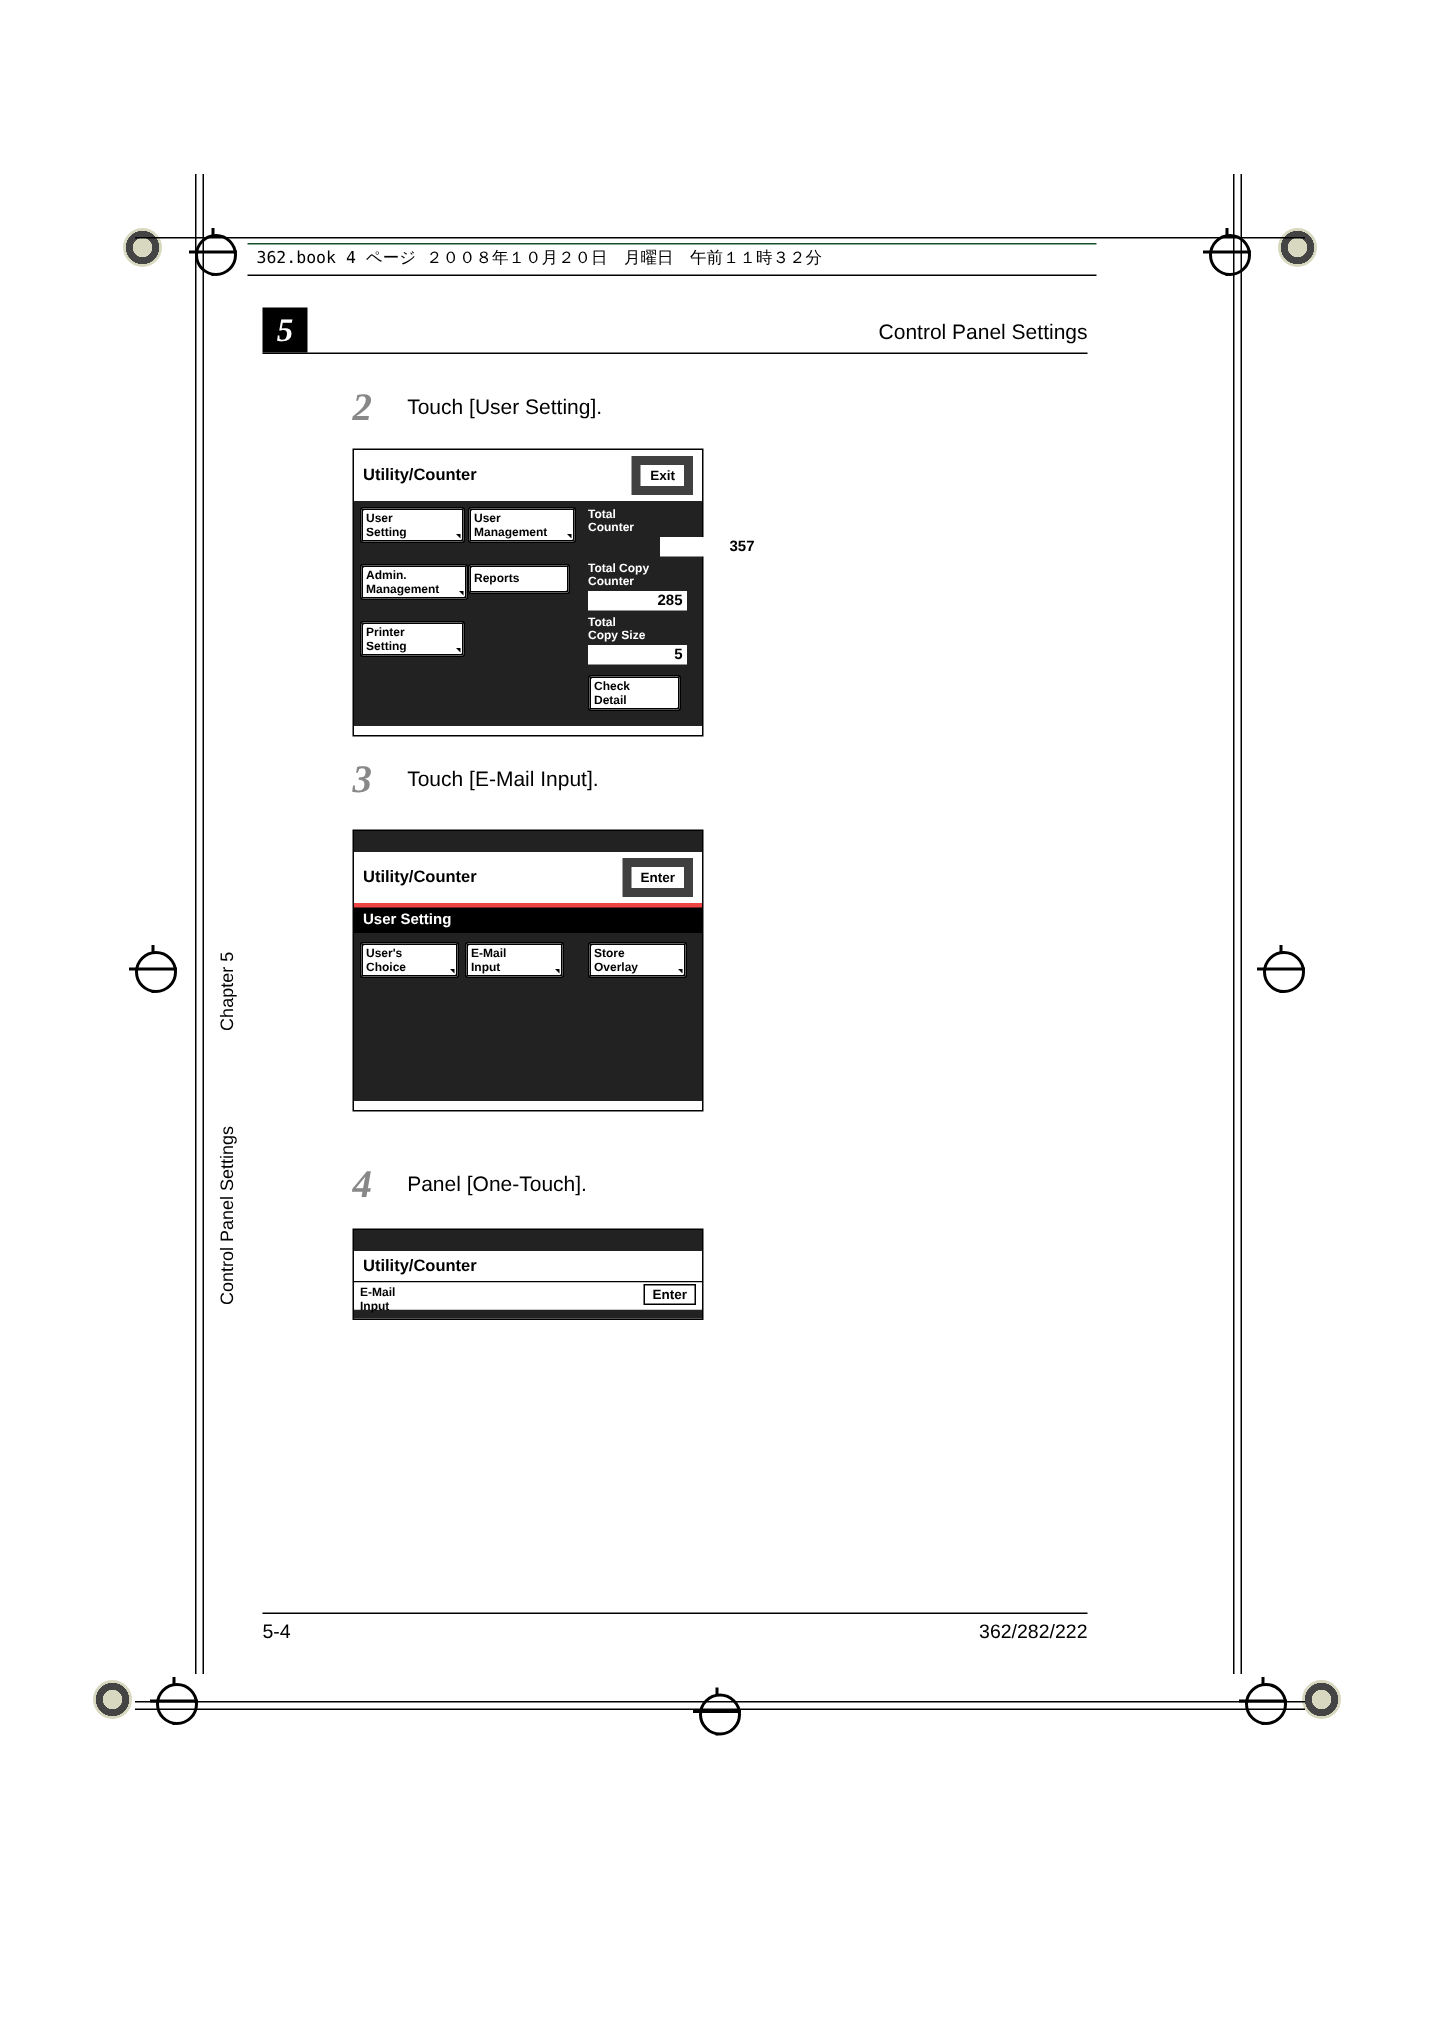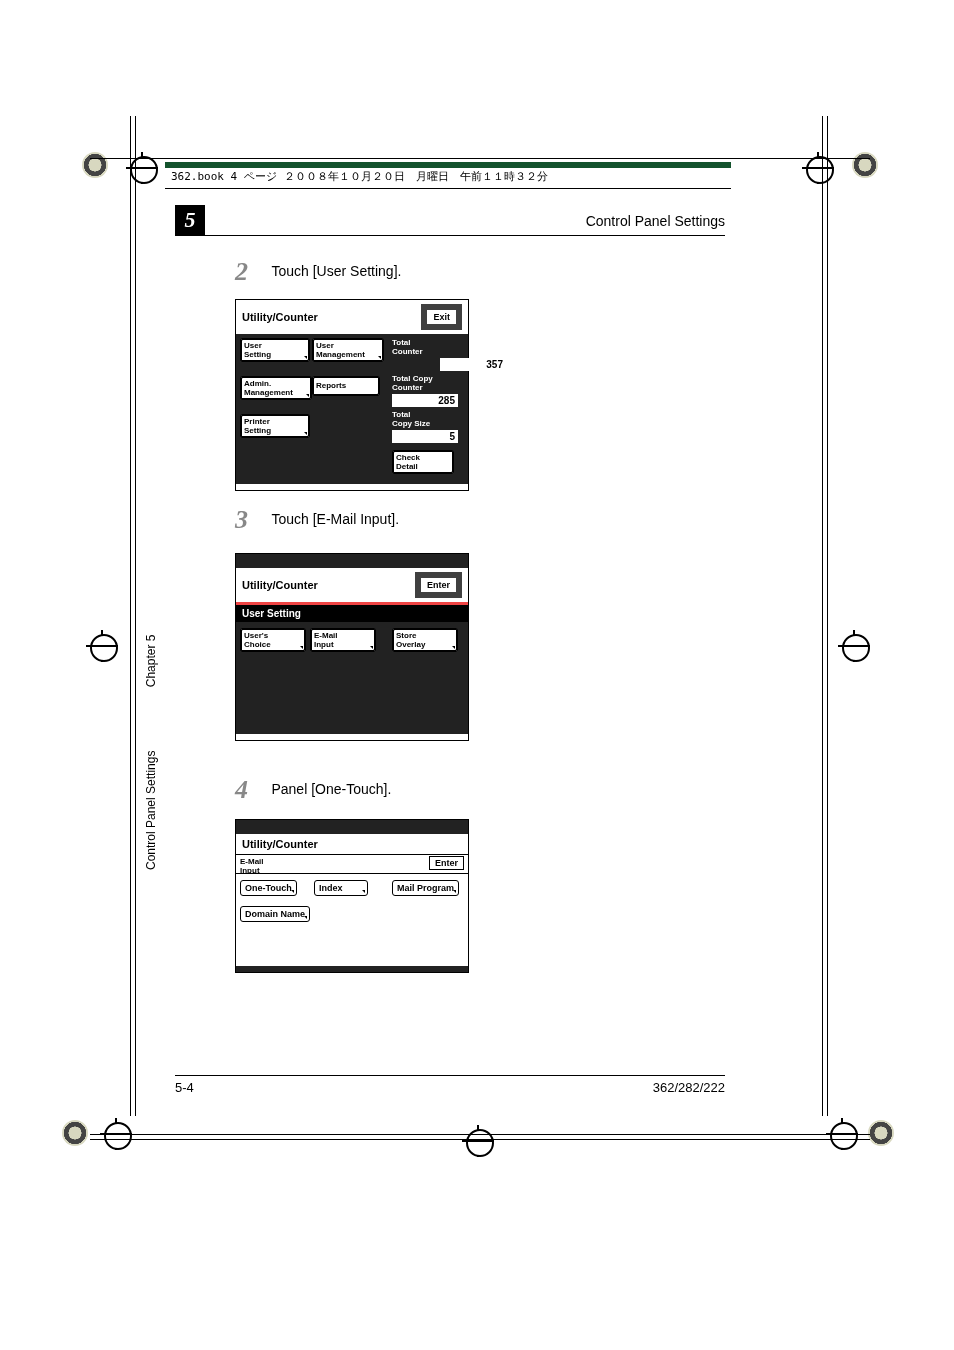--- a/index.html
+++ b/index.html
@@ -44,21 +44,21 @@
   .vline { position: absolute; width: 1px; background: #000; }
   .hline { position: absolute; height: 1px; background: #000; }
 
   .header-strip {
     position: absolute;
     left: 165px;
     top: 162px;
     width: 560px;
     height: 20px;
     font-size: 11px;
-    border-top: 6px solid #14532d;
+    border-top: 1px solid #14532d;
     border-bottom: 1px solid #000;
     padding-left: 6px;
     line-height: 18px;
     font-family: "MS Gothic", monospace;
   }
 
   .page-area {
     position: absolute;
     left: 175px;
     top: 205px;
@@ -373,26 +373,20 @@
 
     <div class="screen" style="margin-top:14px;">
       <div style="background:#222; height:14px;"></div>
       <div class="screen-title" style="border-bottom:1px solid #000;">
         <span>Utility/Counter</span>
       </div>
       <div class="sub-zone">
         <div class="tab">E-Mail<br>Input</div>
         <div class="enter">Enter</div>
       </div>
-      <div class="screen-body short" style="background:#fff; border-top:1px solid #000;">
-        <div class="plainkey" style="left:4px; top:6px;">One-Touch</div>
-        <div class="plainkey" style="left:78px; top:6px; padding-right:24px;">Index</div>
-        <div class="plainkey" style="left:156px; top:6px;">Mail Program</div>
-        <div class="plainkey" style="left:4px; top:32px;">Domain Name</div>
-      </div>
       <div class="screen-footer" style="background:#222;"></div>
     </div>
   </div>
 </div>
 
 <div class="side-text" style="top:870px;">
   <span>Control Panel Settings</span>
   <span class="chap">Chapter 5</span>
 </div>
 

